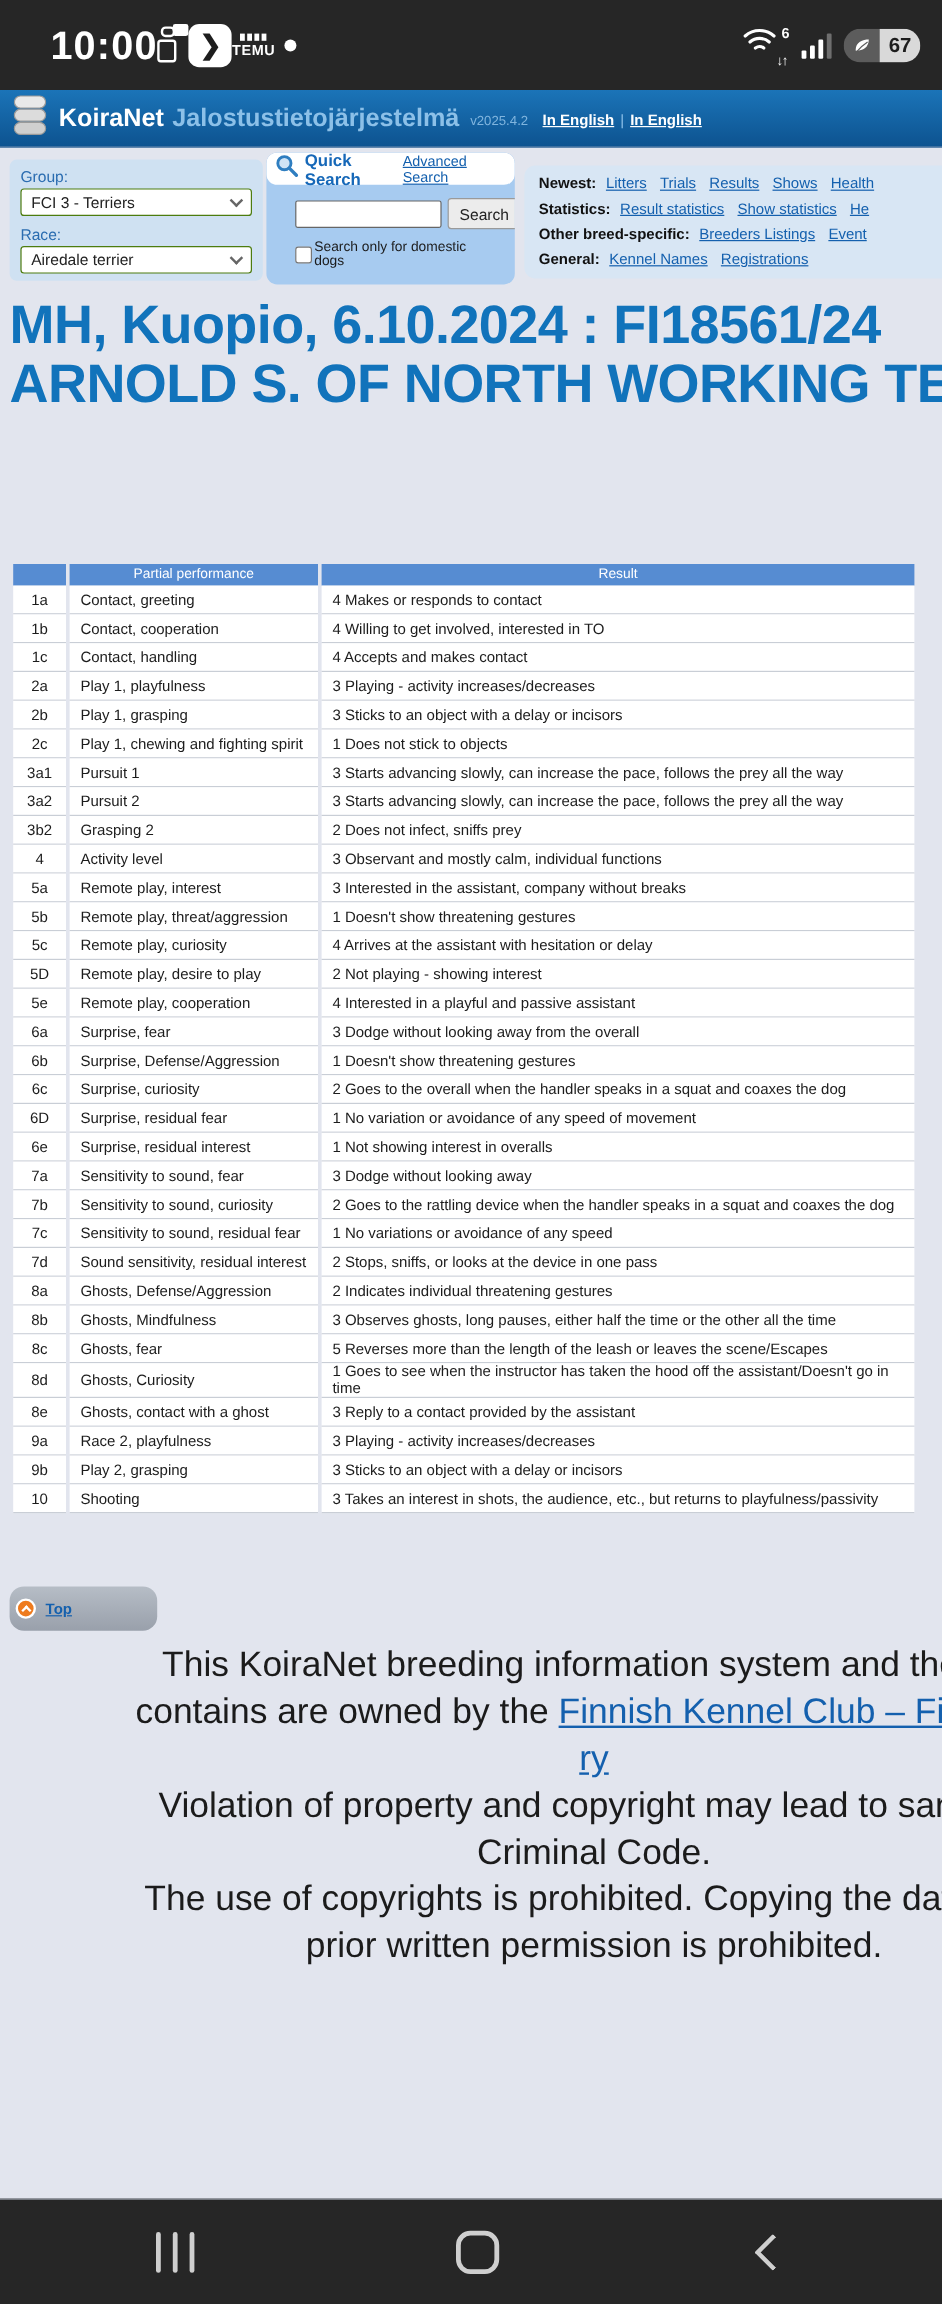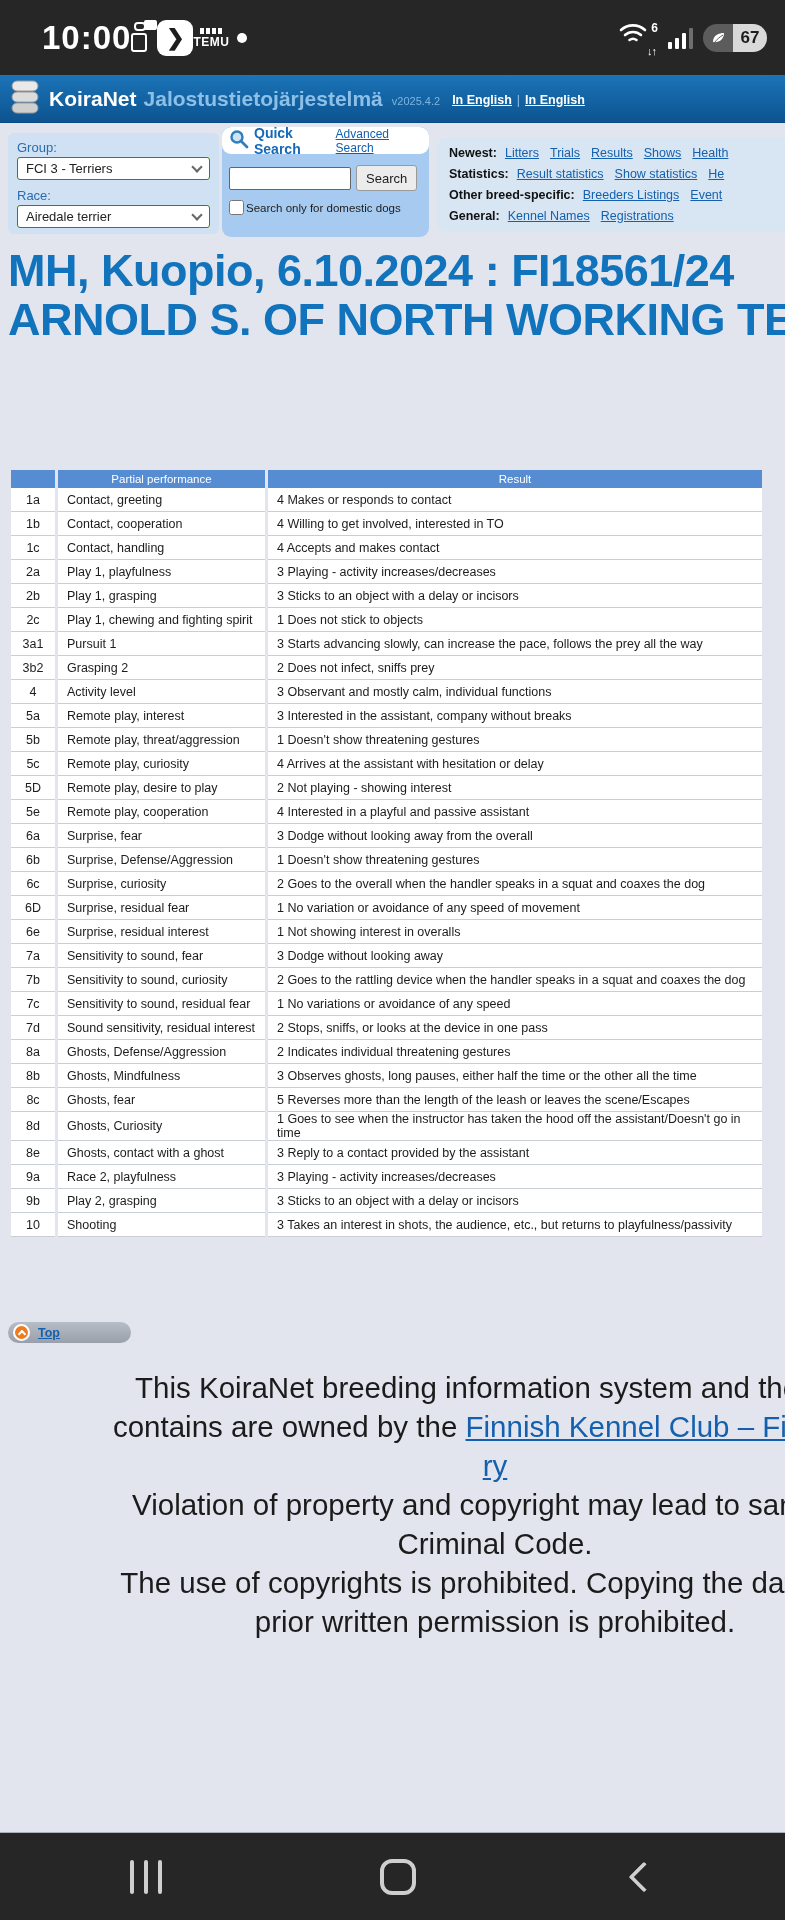--- a/index.html
+++ b/index.html
@@ -69,21 +69,21 @@
   }
   .chev { width:8px; height:8px; border-right:2px solid #666; border-bottom:2px solid #666; transform:rotate(45deg); margin-top:-4px; }
 
   .search-panel {
     position:absolute; left:222px; top:127px; width:207px; height:110px;
     background:#a7cbf0; border-radius:9px; overflow:hidden;
   }
   .qs-head { background:#fff; height:27px; display:flex; align-items:center; padding:0 7px; border-radius:9px; }
   .qs-title { color:#1668b8; font-weight:bold; font-size:14px; margin-left:5px; }
   .qs-adv { margin-left:auto; font-size:12px; color:#1460ae; text-decoration:underline; }
-  .qs-body { padding:11px 7px 0; }
+  .qs-body { padding:11px 24px 0; }
   .qs-row { display:flex; align-items:center; gap:5px; }
   .qs-input { width:122px; height:23px; border:1px solid #666; border-radius:2px; background:#fff; padding:0 4px; font-size:13px; }
   .qs-btn { height:26px; padding:0 9px; background:#ececec; border:1px solid #9a9a9a; border-radius:3px; font-size:13px; color:#222; font-family:"Liberation Sans",sans-serif; }
   .qs-check { display:flex; align-items:center; gap:2px; margin-top:9px; font-size:11.5px; color:#1c1c1c; }
   .qs-check input { width:15px; height:15px; }
 
   .links-panel {
     position:absolute; left:437px; top:138px; width:560px; height:94px;
     background:#d8e6f4; border-radius:9px; padding:5px 12px;
   }
@@ -109,21 +109,21 @@
     height:18px; padding:0; text-align:center;
   }
   .results-table td {
     background:#fff; border-bottom:1px solid #c9ced6;
     font-size:12.5px; color:#1c1c1c; height:24px; padding:0 9px;
   }
   .results-table td.col-code { text-align:center; padding:0 2px; }
 
   
   .top-pill {
-    position:absolute; left:8px; top:1322px; width:123px; height:21px;
+    position:absolute; left:8px; top:1322px; width:123px; height:37px;
     background:linear-gradient(#b6bdc6,#99a0ab); border-radius:12px;
     display:flex; align-items:center; gap:8px; padding:0 5px;
   }
   .top-circle { width:17px; height:17px; border-radius:50%; background:#ee7b1e; border:2px solid #fff;
     display:flex; align-items:center; justify-content:center; }
   .top-circle i { width:6px; height:6px; border-left:2px solid #fff; border-top:2px solid #fff; transform:rotate(45deg); margin-top:3px; }
   .top-link { font-size:12.5px; font-weight:bold; color:#1460ae; text-decoration:underline; }
 
   
   .footer {
@@ -303,20 +303,25 @@
         <td class="col-code">2c</td>
         <td class="col-perf">Play 1, chewing and fighting spirit</td>
         <td class="col-result">1 Does not stick to objects</td>
       </tr>
       <tr>
         <td class="col-code">3a1</td>
         <td class="col-perf">Pursuit 1</td>
         <td class="col-result">3 Starts advancing slowly, can increase the pace, follows the prey all the way</td>
       </tr>
       <tr>
+        <td class="col-code">3a2</td>
+        <td class="col-perf">Pursuit 2</td>
+        <td class="col-result">3 Starts advancing slowly, can increase the pace, follows the prey all the way</td>
+      </tr>
+      <tr>
         <td class="col-code">3b2</td>
         <td class="col-perf">Grasping 2</td>
         <td class="col-result">2 Does not infect, sniffs prey</td>
       </tr>
       <tr>
         <td class="col-code">4</td>
         <td class="col-perf">Activity level</td>
         <td class="col-result">3 Observant and mostly calm, individual functions</td>
       </tr>
       <tr>

